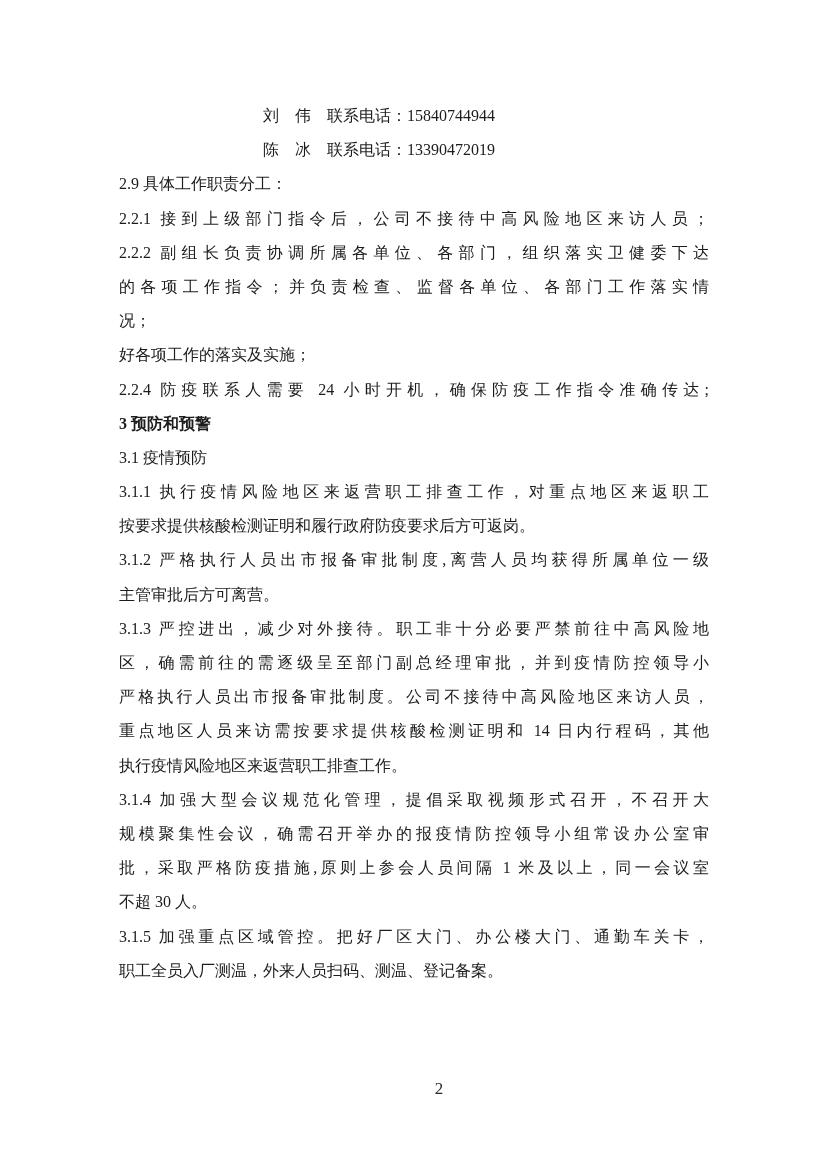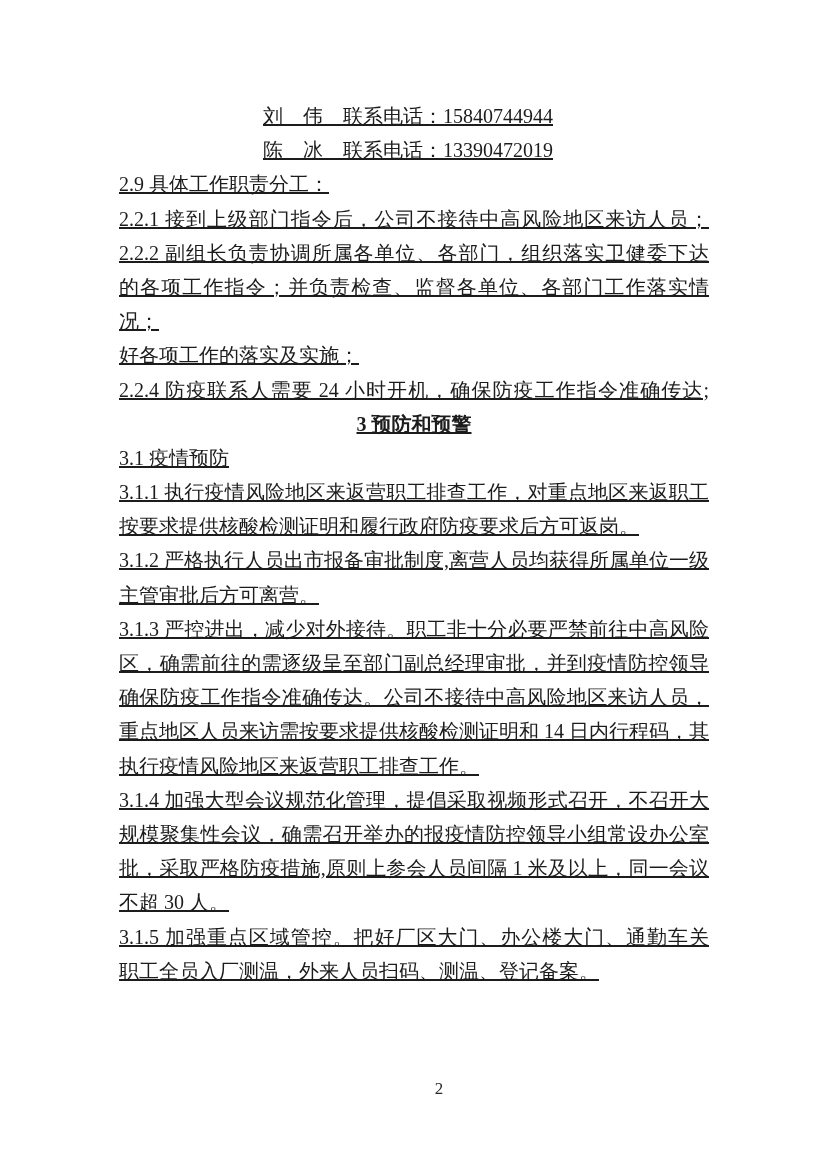--- a/index.html
+++ b/index.html
@@ -16,36 +16,34 @@
     font-family: "Liberation Serif", "DejaVu Serif", serif;
     color: #1c1c1c;
   }
   .content {
     position: absolute;
     left: 119px;
     top: 99px;
     width: 590px;
   }
   .line {
-    font-size: 20px;
+    font-size: 16px;
     height: 34.2px;
     line-height: 34.2px;
     overflow: hidden;
     white-space: pre-wrap;
     text-align: left;
-    text-decoration: underline;
   }
   .line.justify {
     text-align: justify;
     text-align-last: justify;
     text-justify: inter-character;
   }
   .line.bold {
     font-weight: bold;
-    text-align: center;
   }
   .line.indent {
     padding-left: 144px;
   }
   .page-footer {
     position: absolute;
     left: 26px;
     top: 1078px;
     width: 826px;
     text-align: center;
@@ -69,21 +67,21 @@
       <div class="line">好各项工作的落实及实施；</div>
       <div class="line justify">2.2.4 防疫联系人需要 24 小时开机，确保防疫工作指令准确传达;</div>
       <div class="line bold">3 预防和预警</div>
       <div class="line">3.1 疫情预防</div>
       <div class="line justify">3.1.1 执行疫情风险地区来返营职工排查工作，对重点地区来返职工</div>
       <div class="line">按要求提供核酸检测证明和履行政府防疫要求后方可返岗。</div>
       <div class="line justify">3.1.2 严格执行人员出市报备审批制度,离营人员均获得所属单位一级</div>
       <div class="line">主管审批后方可离营。</div>
       <div class="line justify">3.1.3 严控进出，减少对外接待。职工非十分必要严禁前往中高风险地</div>
       <div class="line justify">区，确需前往的需逐级呈至部门副总经理审批，并到疫情防控领导小</div>
-      <div class="line justify">确保防疫工作指令准确传达。公司不接待中高风险地区来访人员，</div>
+      <div class="line justify">严格执行人员出市报备审批制度。公司不接待中高风险地区来访人员，</div>
       <div class="line justify">重点地区人员来访需按要求提供核酸检测证明和 14 日内行程码，其他</div>
       <div class="line">执行疫情风险地区来返营职工排查工作。</div>
       <div class="line justify">3.1.4 加强大型会议规范化管理，提倡采取视频形式召开，不召开大</div>
       <div class="line justify">规模聚集性会议，确需召开举办的报疫情防控领导小组常设办公室审</div>
       <div class="line justify">批，采取严格防疫措施,原则上参会人员间隔 1 米及以上，同一会议室</div>
       <div class="line">不超 30 人。</div>
       <div class="line justify">3.1.5 加强重点区域管控。把好厂区大门、办公楼大门、通勤车关卡，</div>
       <div class="line">职工全员入厂测温，外来人员扫码、测温、登记备案。</div>
     </div>
   <div class="page-footer">2</div>

